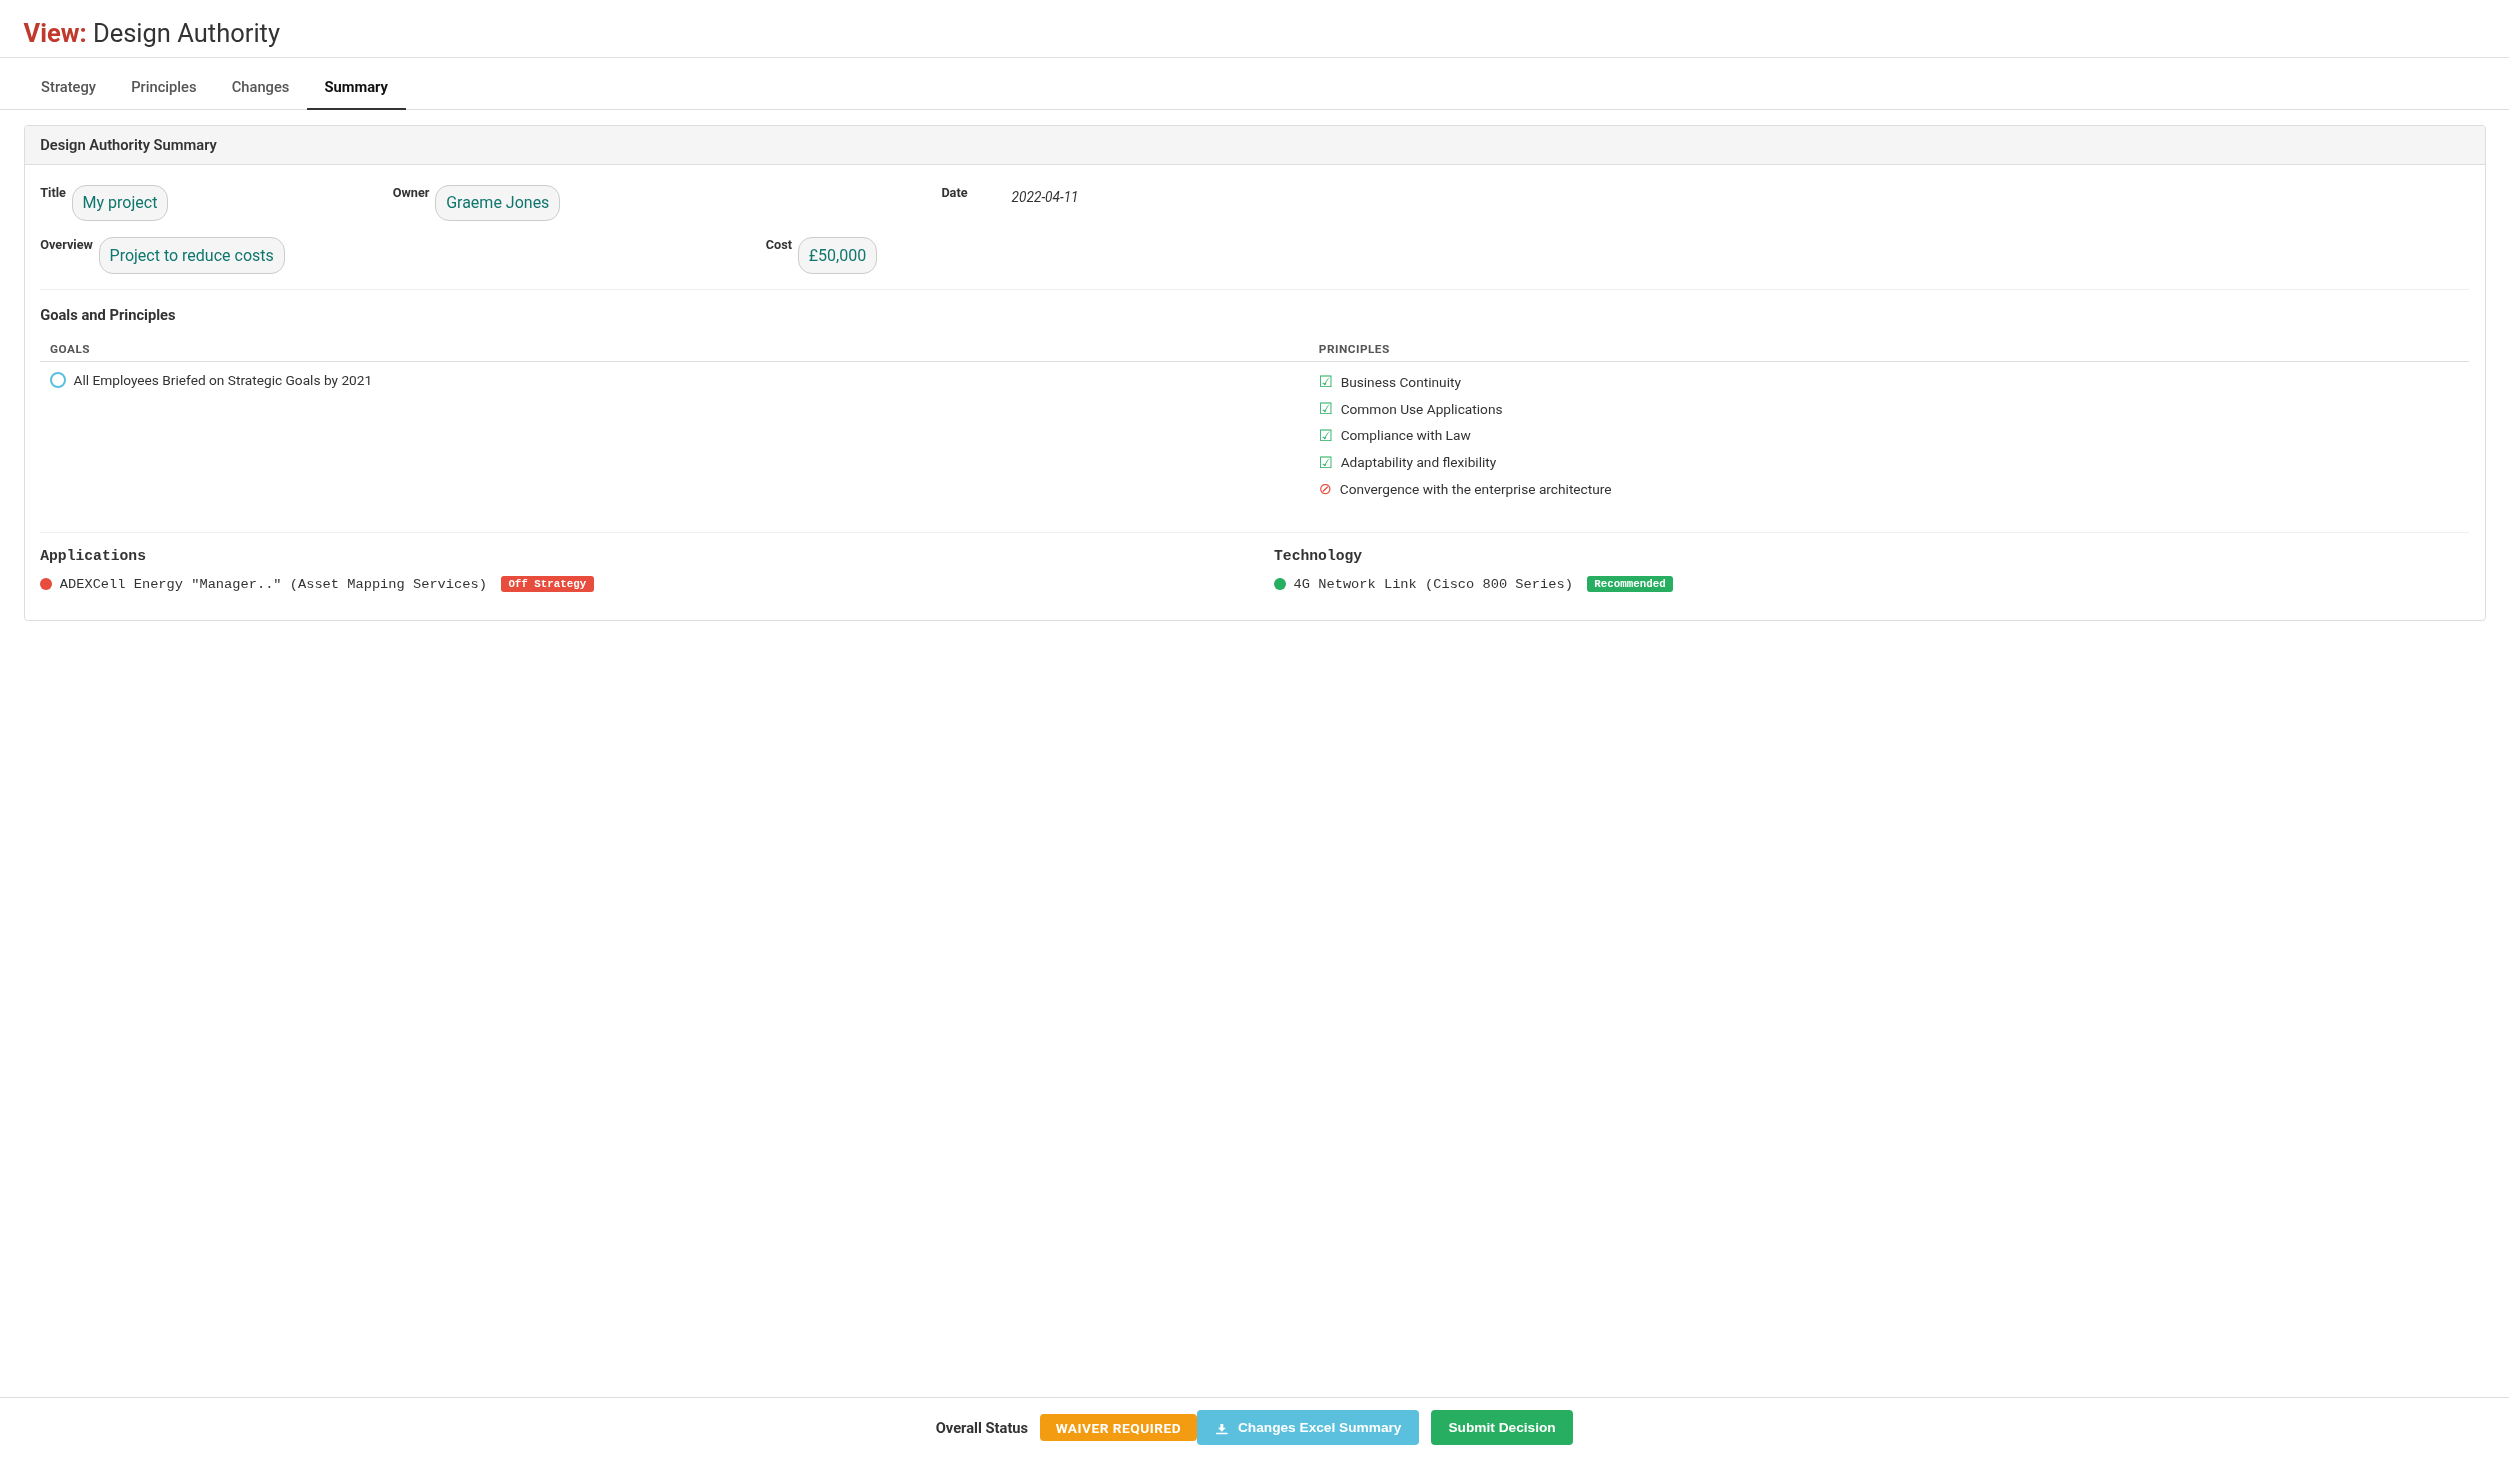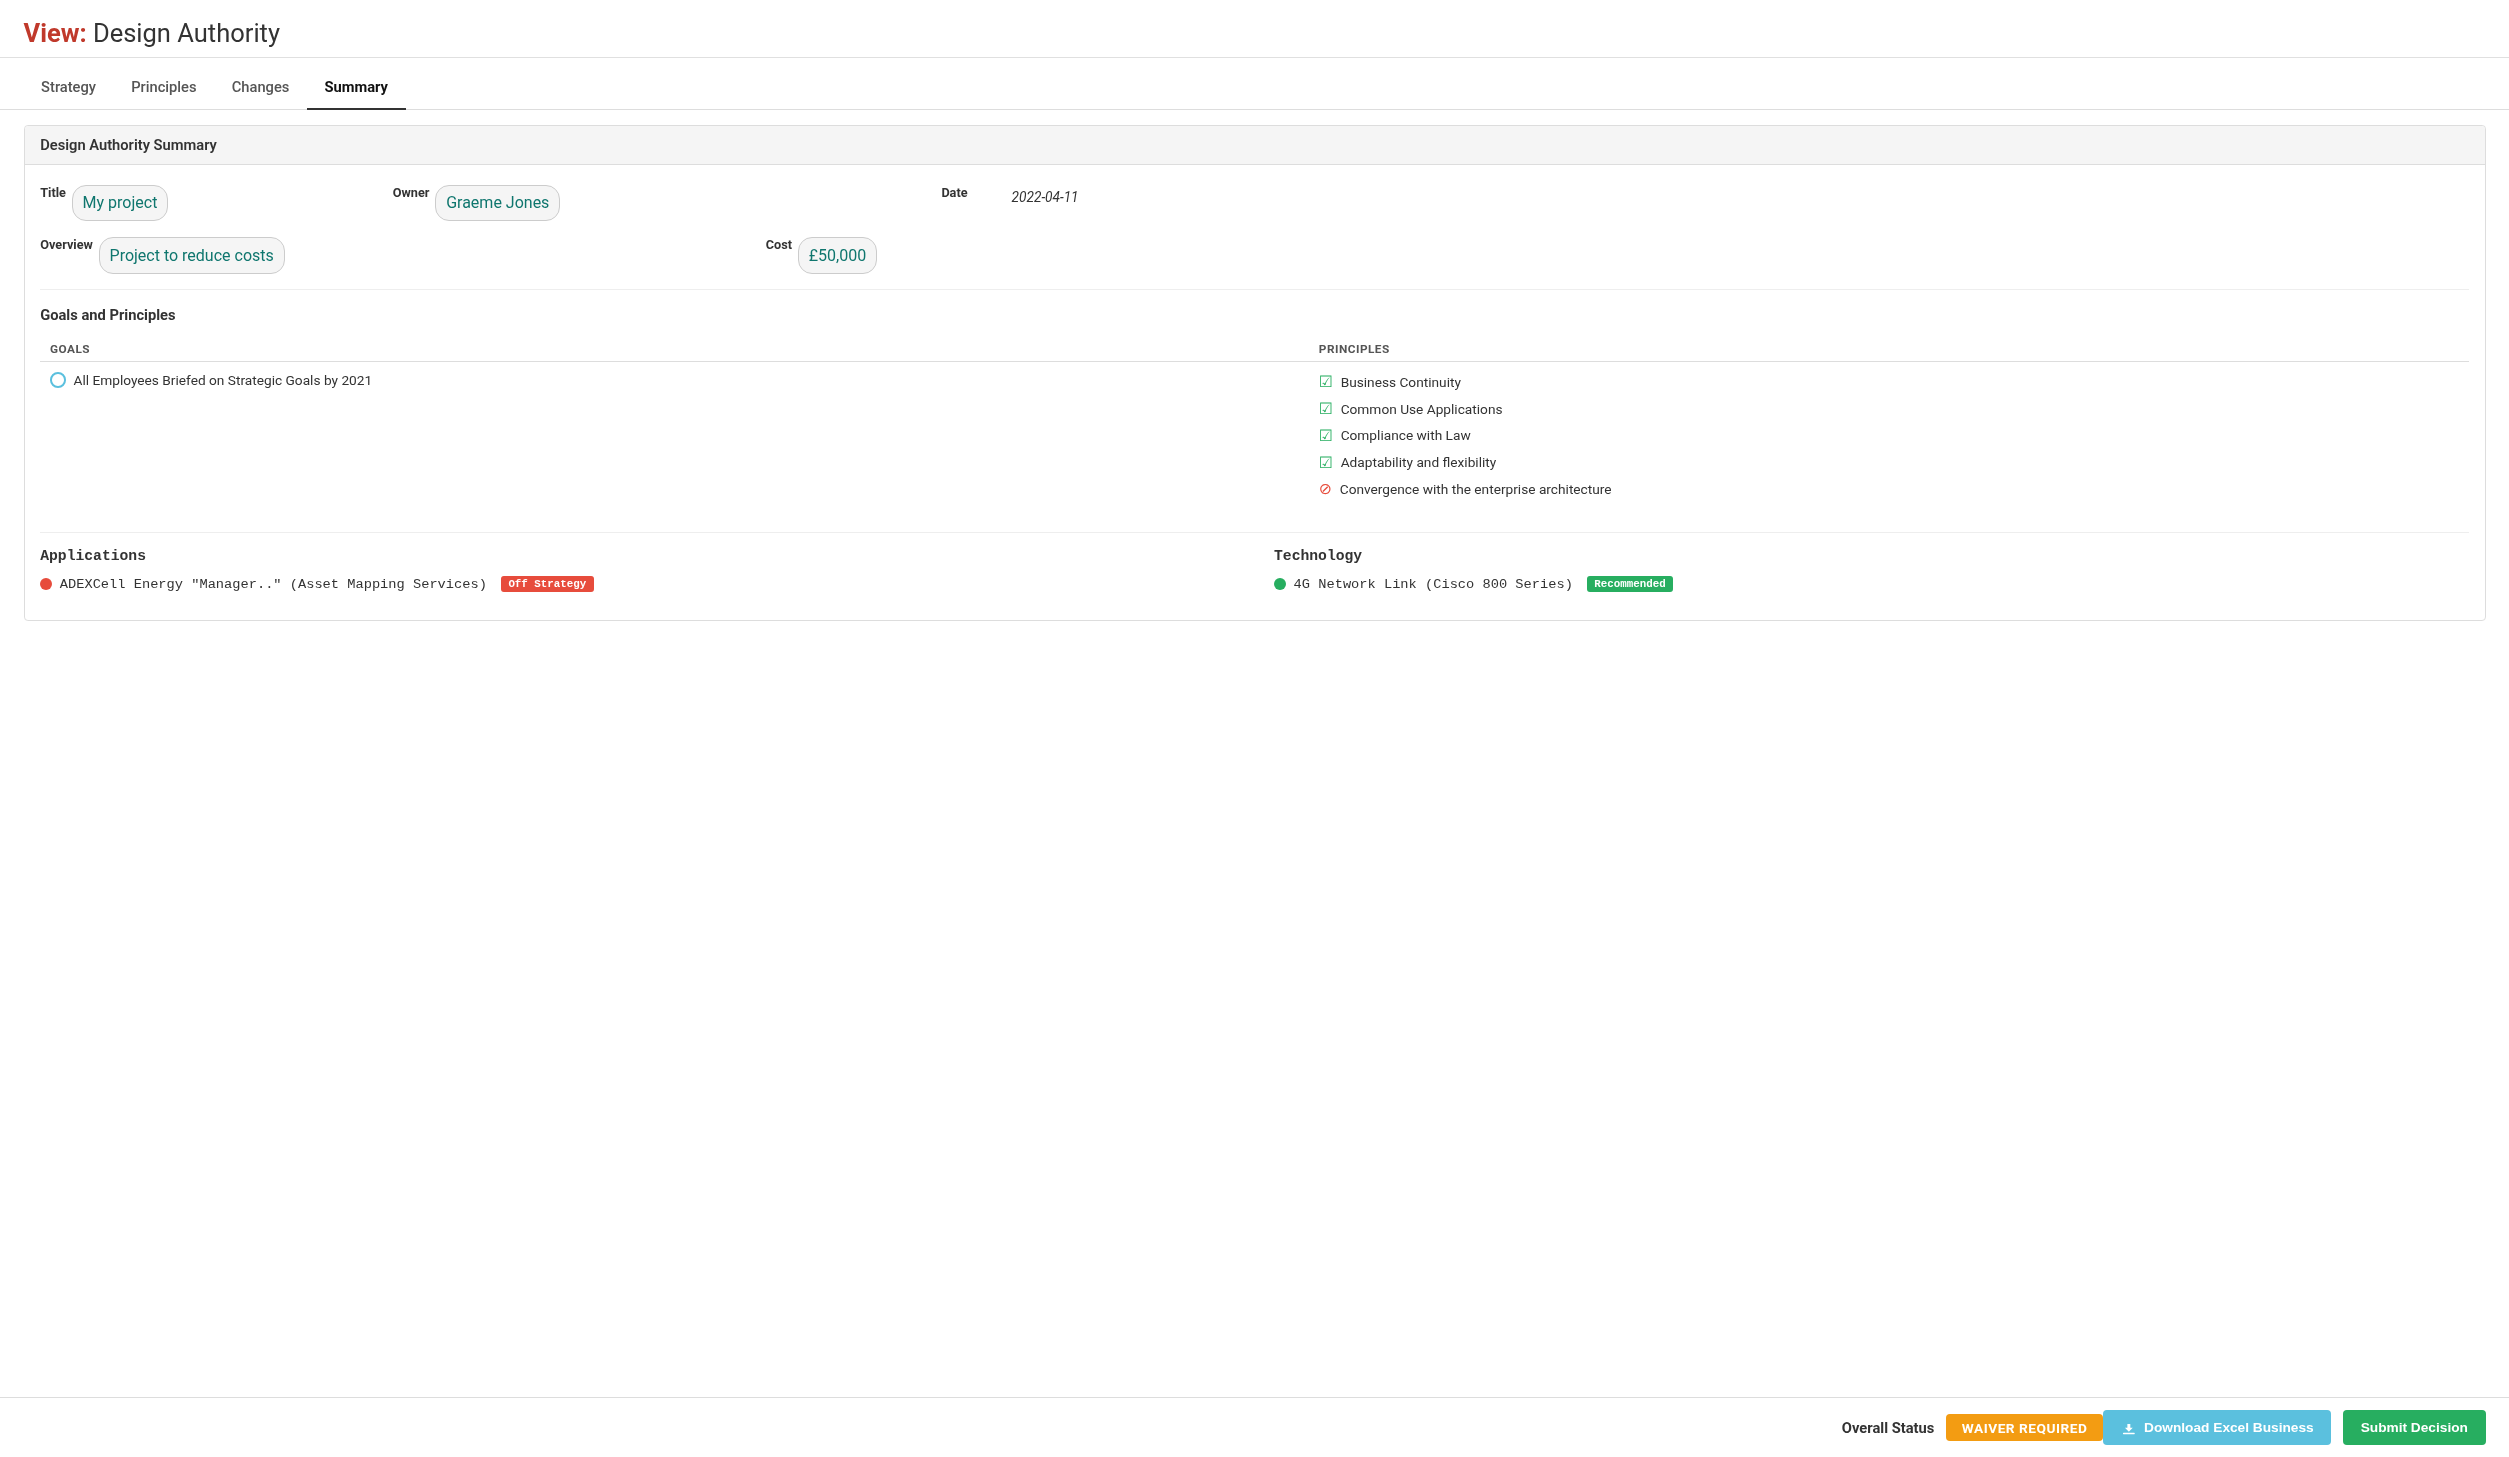--- a/index.html
+++ b/index.html
@@ -199,21 +199,21 @@
     .footer-bar {
       position: fixed;
       bottom: 0;
       left: 0;
       right: 0;
       background: #fff;
       border-top: 1px solid #ddd;
       padding: 11.8px 23.5px;
       display: flex;
       align-items: center;
-      justify-content: flex-end;
+      justify-content: center;
       margin-top: 20px;
     }
     .overall-status-label {
       font-weight: 700;
       font-size: 14.7px;
       margin-right: 11.8px;
     }
     .status-badge-waiver {
       background: #f39c12;
       color: #fff;
@@ -381,18 +381,18 @@
   <div class="footer-left">
     <span class="overall-status-label">Overall Status</span>
     <span class="status-badge-waiver">WAIVER REQUIRED</span>
   </div>
   <div class="footer-right">
     <button class="btn-download">
       <svg width="15.7" height="15.7" viewBox="0 0 16 16" fill="currentColor">
         <path d="M8 12l-4-4h2.5V4h3v4H12L8 12z"></path>
         <rect x="2" y="13" width="12" height="1.5" rx="0.5"></rect>
       </svg>
-      <span>Download Excel Business</span>
+      <span>Changes Excel Summary</span>
     </button>
     <button class="btn-submit">Submit Decision</button>
   </div>
 </div>
 
 
 </body></html>

